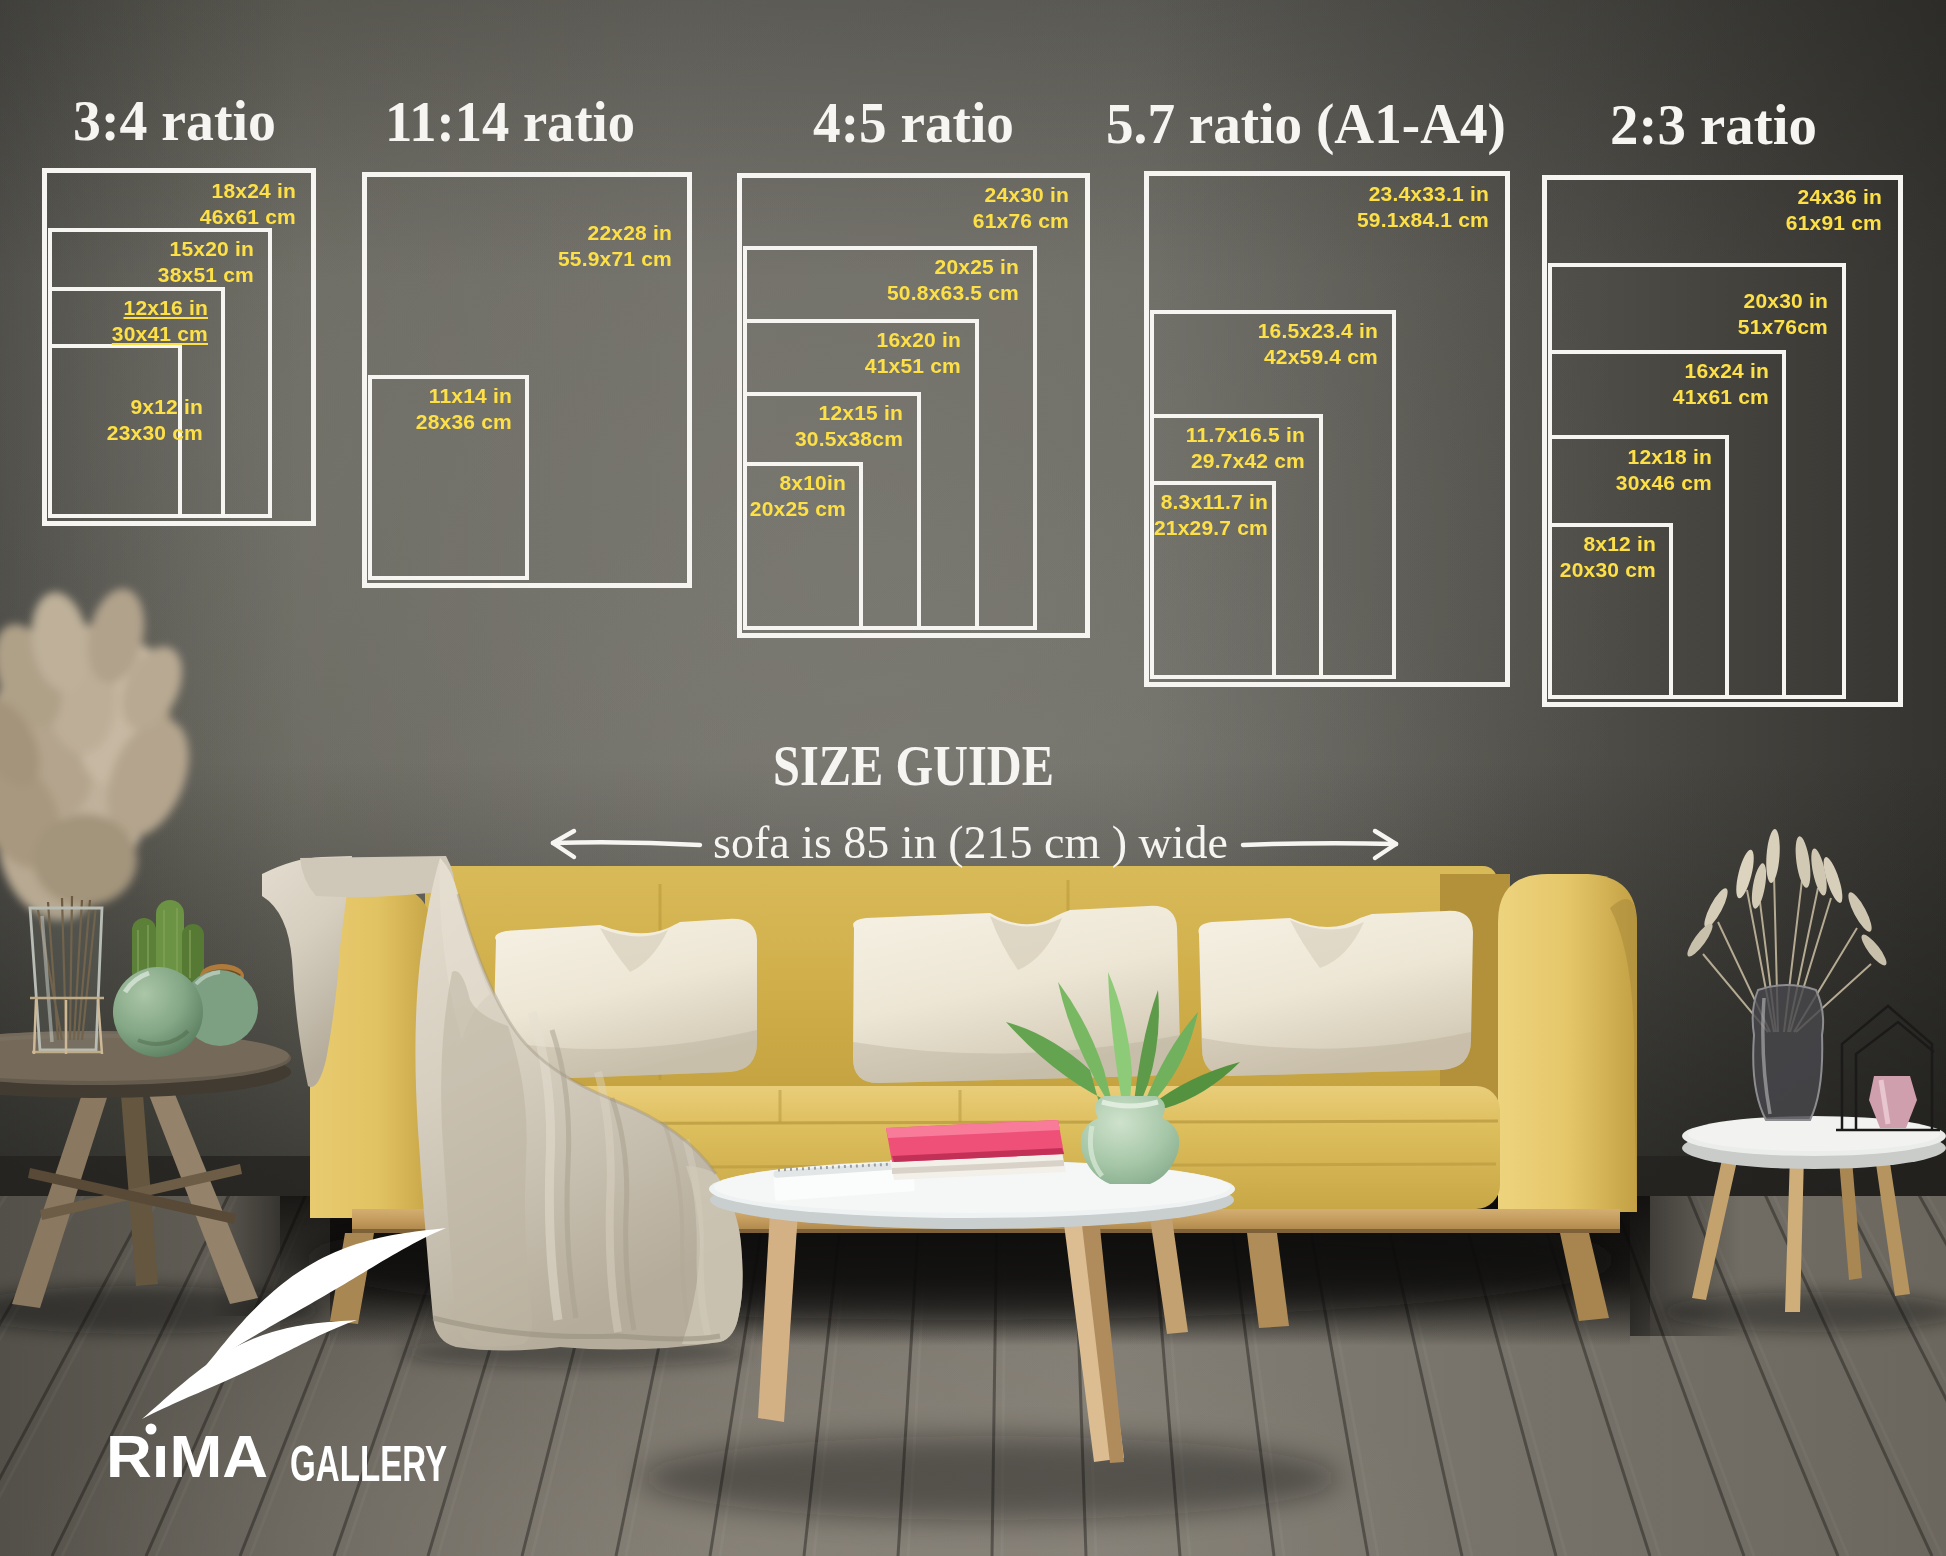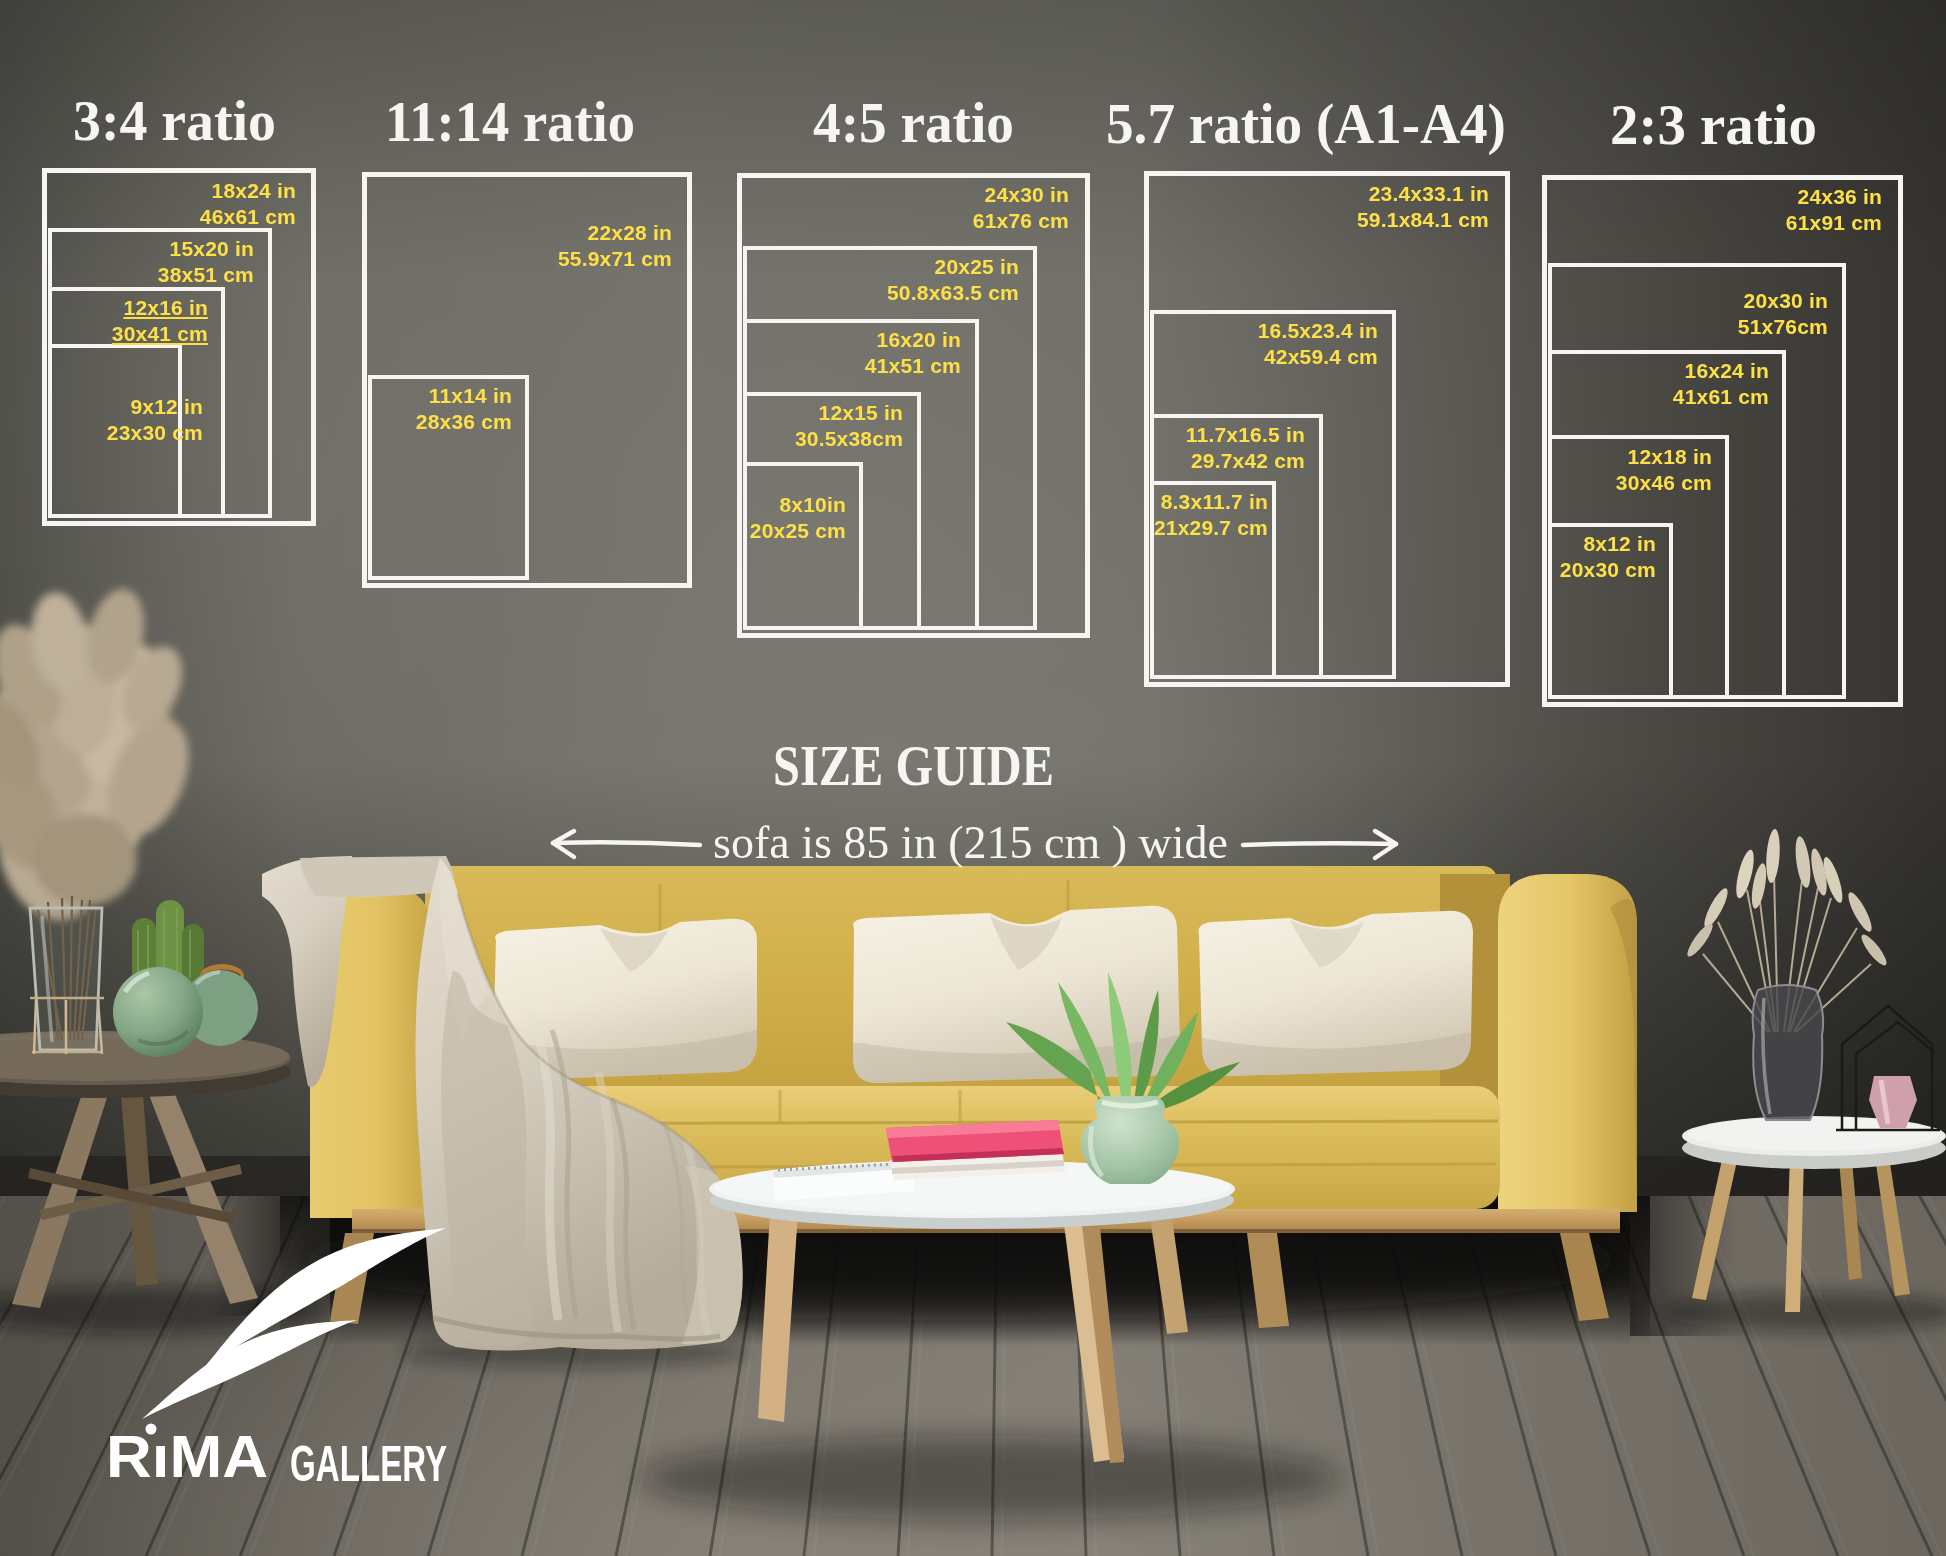--- a/index.html
+++ b/index.html
@@ -486,21 +486,21 @@
 <div class="frm" style="left:743px;top:462px;width:112px;height:160px;"></div>
 
 <div class="lb" style="right:877px;top:182px;">24x30 in<br>61x76 cm</div>
 
 <div class="lb" style="right:927px;top:254px;">20x25 in<br>50.8x63.5 cm</div>
 
 <div class="lb" style="right:985px;top:327px;">16x20 in<br>41x51 cm</div>
 
 <div class="lb" style="right:1043px;top:400px;">12x15 in<br>30.5x38cm</div>
 
-<div class="lb" style="right:1100px;top:492px;">8x10in<br>20x25 cm</div>
+<div class="lb" style="right:1100px;top:470px;">8x10in<br>20x25 cm</div>
 
 <div class="ofrm" style="left:1144px;top:171px;width:356px;height:506px;"></div>
 
 <div class="frm" style="left:1150px;top:310px;width:238px;height:361px;"></div>
 
 <div class="frm" style="left:1150px;top:414px;width:165px;height:257px;"></div>
 
 <div class="frm" style="left:1150px;top:481px;width:118px;height:190px;"></div>
 
 <div class="lb" style="right:457px;top:181px;">23.4x33.1 in<br>59.1x84.1 cm</div>

